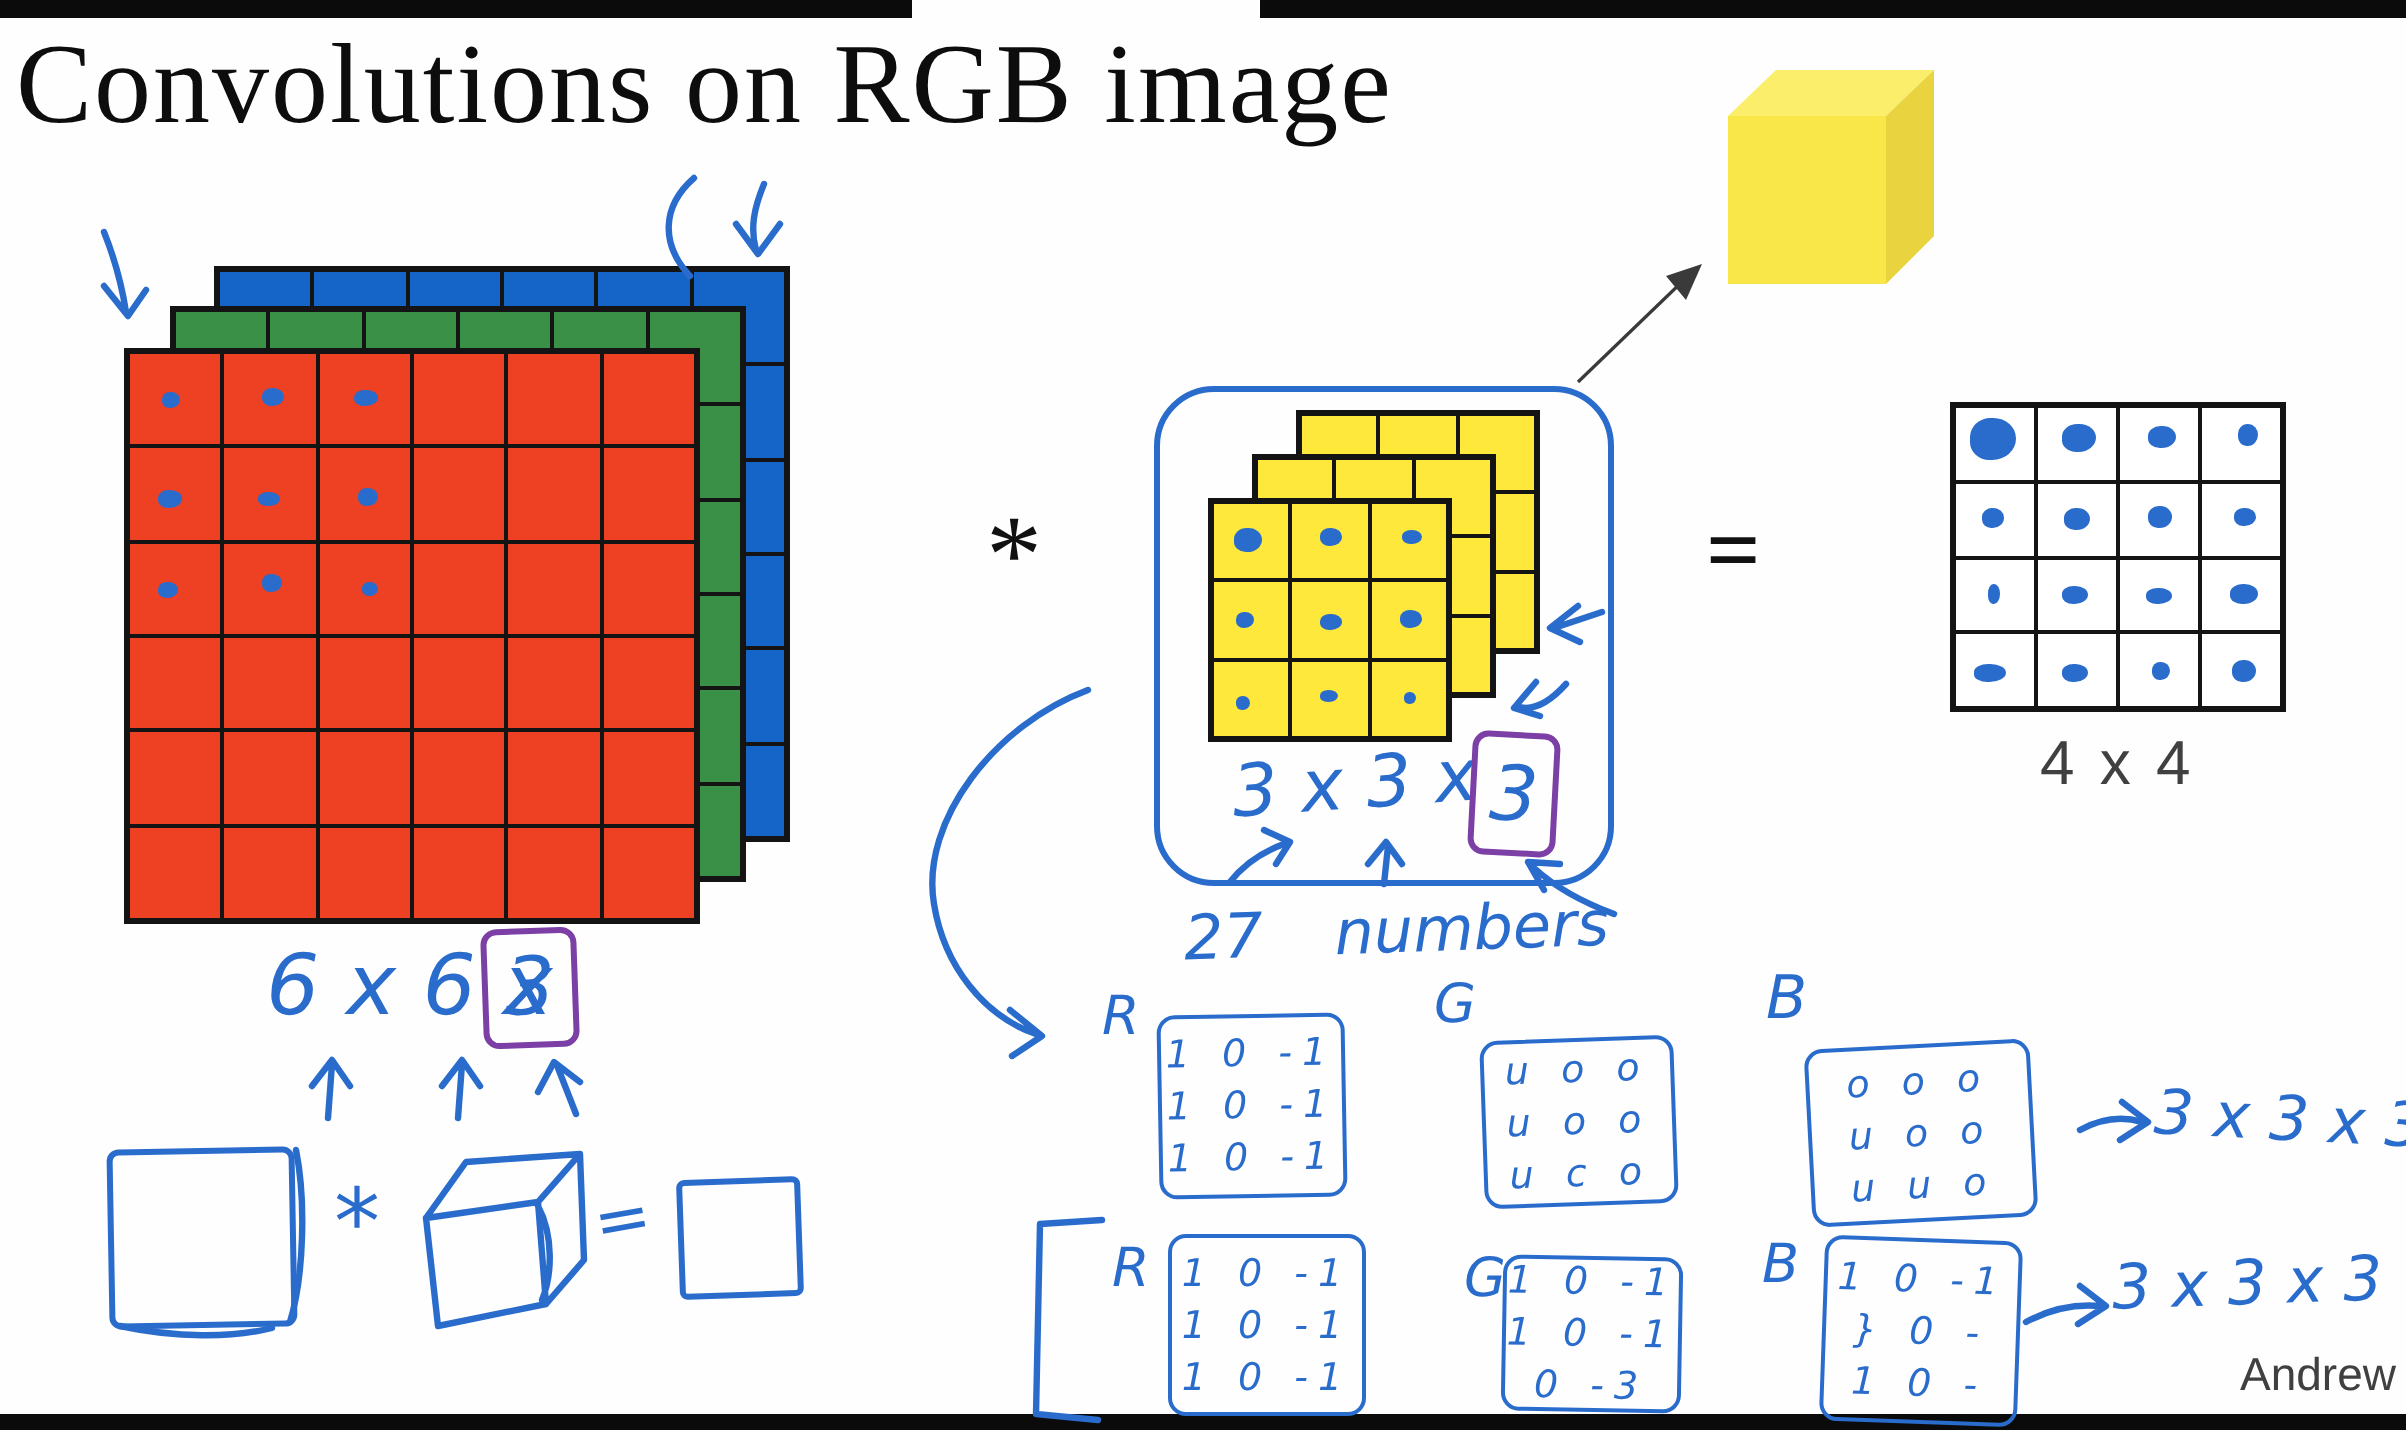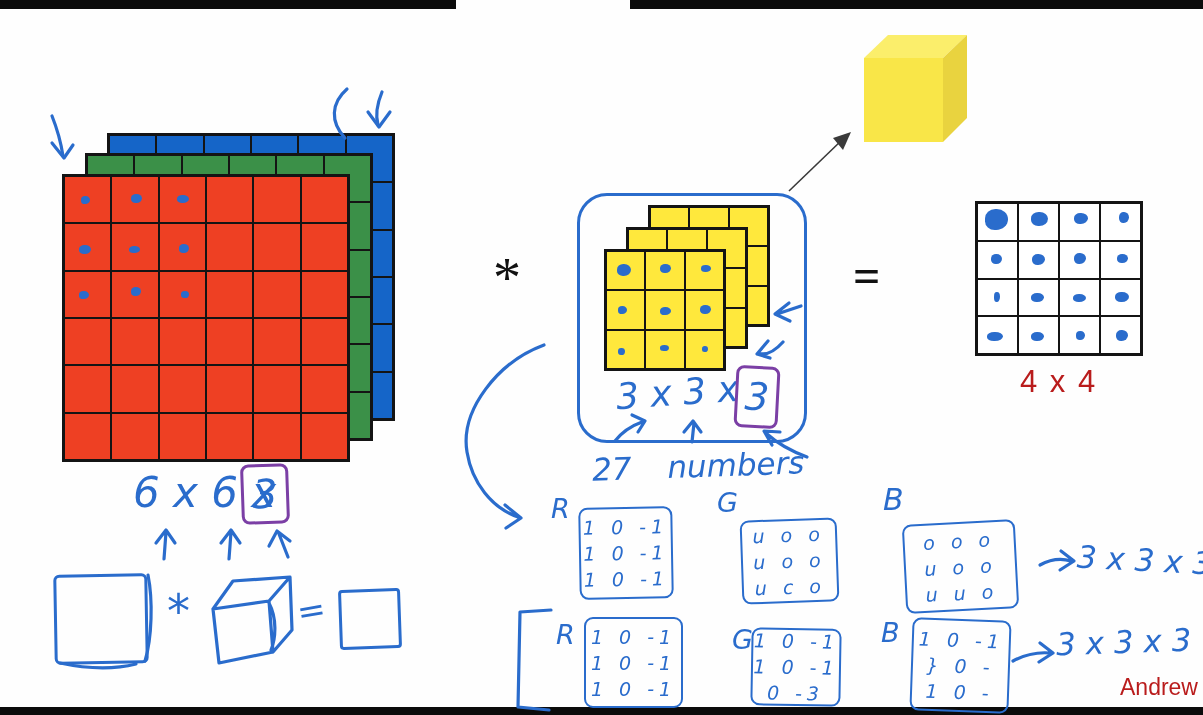--- a/index.html
+++ b/index.html
@@ -21,31 +21,32 @@
   .handbox{position:absolute;box-sizing:border-box;border:2.5px solid var(--ink);
            border-radius:9px;z-index:6;display:flex;flex-direction:column;
            justify-content:center;align-items:center;}
   .handbox span{font-family:"DejaVu Sans",sans-serif;font-style:italic;color:var(--ink);
                 font-size:19px;line-height:26px;letter-spacing:5px;white-space:nowrap;}
   .outline{position:absolute;box-sizing:border-box;border:3.5px solid var(--ink);
            border-radius:30px;z-index:1;}
   .sketchbox{position:absolute;box-sizing:border-box;border:3px solid var(--ink);z-index:6;}
   .typeset{position:absolute;font-family:"Liberation Serif",serif;color:#111;z-index:7;}
   svg.overlay{position:absolute;left:0;top:0;z-index:8;pointer-events:none;}
-  .plainlabel{position:absolute;color:#b91c1c;z-index:7;white-space:nowrap;}
+  .plainlabel{position:absolute;color:#404040;z-index:7;white-space:nowrap;}
 </style>
 </head>
 <body>
 
 <div class="canvas">
 
   <div class="bar" style="left:0;top:0;width:456px;height:9px;"></div>
   <div class="bar" style="left:630px;top:0;width:573px;height:9px;"></div>
   <div class="bar" style="left:0;top:707px;width:1203px;height:8px;"></div>
 
+  <div class="title">Convolutions on RGB image</div>
 
   <div class="grid" style="left:107px;top:133px;width:288px;height:288px;z-index:2;grid-template:repeat(6,1fr)/repeat(6,1fr);">
       <div class="cell" style="background: rgb(21, 101, 200);"></div>
       <div class="cell" style="background: rgb(21, 101, 200);"></div>
       <div class="cell" style="background: rgb(21, 101, 200);"></div>
       <div class="cell" style="background: rgb(21, 101, 200);"></div>
       <div class="cell" style="background: rgb(21, 101, 200);"></div>
       <div class="cell" style="background: rgb(21, 101, 200);"></div>
       <div class="cell" style="background: rgb(21, 101, 200);"></div>
       <div class="cell" style="background: rgb(21, 101, 200);"></div>

